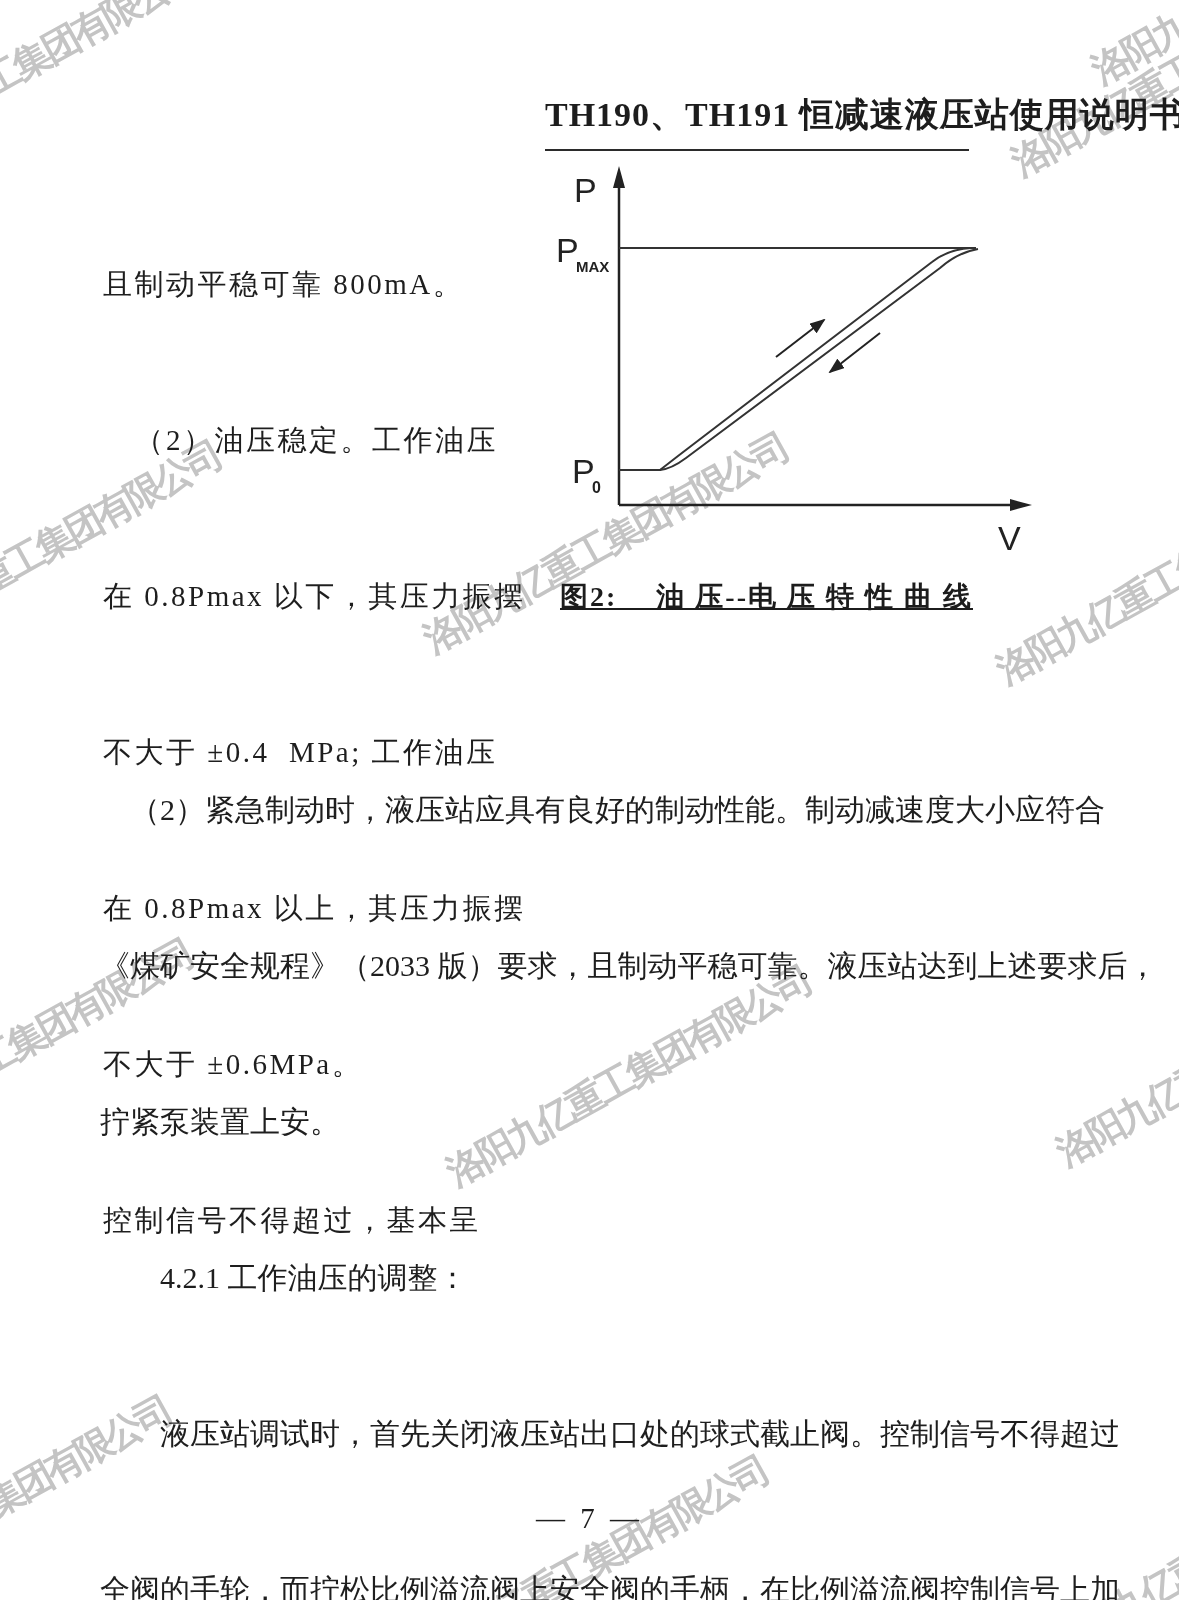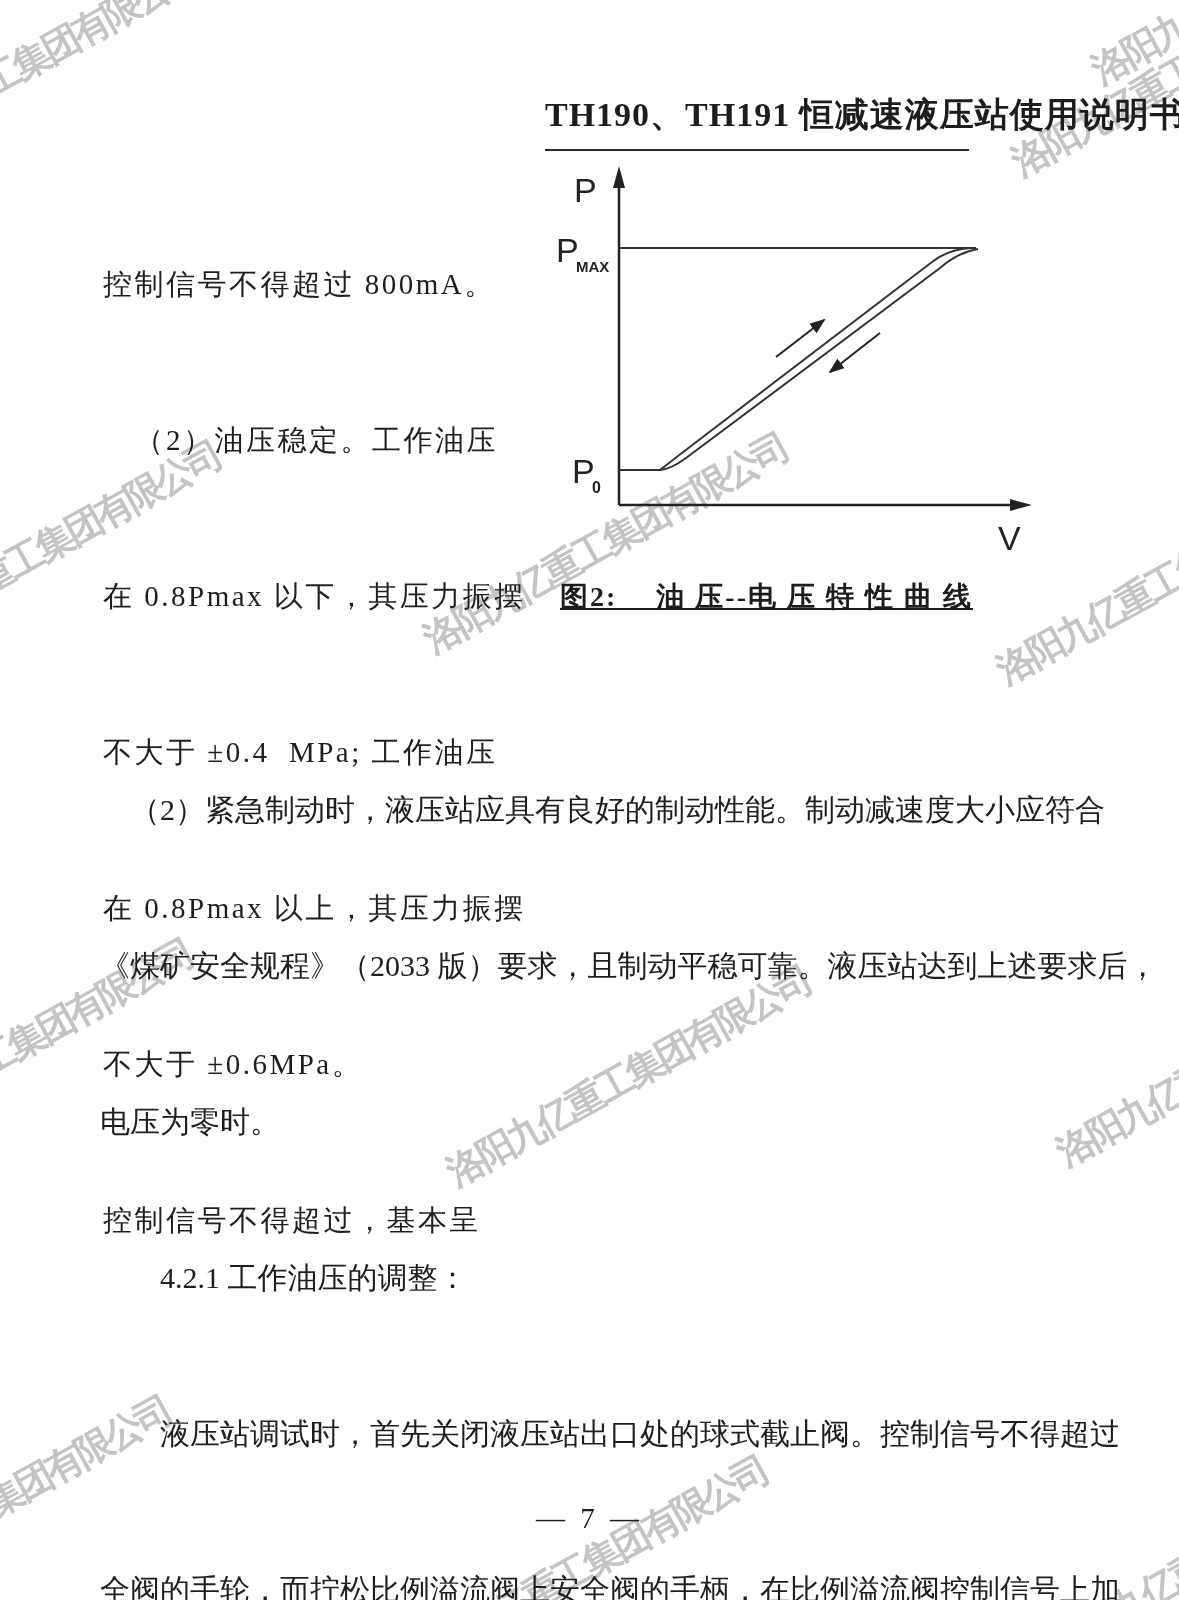--- a/index.html
+++ b/index.html
@@ -79,21 +79,21 @@
     <span class="wm" style="left:-190px;top:1580px">洛阳九亿重工集团有限公司</span>
     <span class="wm" style="left:407px;top:1640px">洛阳九亿重工集团有限公司</span>
     <span class="wm" style="left:1054px;top:1621px">洛阳九亿重工集团有限公司</span>
   </div>
 
   <div class="content">
 
     <div class="header">TH190、TH191 恒减速液压站使用说明书</div>
 
     <div class="left-col">
-      <div class="tline">控制信号不得超过 800mA。</div>
+      <div class="tline">且制动平稳可靠 800mA。</div>
       <div class="tline">　（2）油压稳定。工作油压</div>
       <div class="tline">在 0.8Pmax 以下，其压力振摆</div>
       <div class="tline">不大于 ±0.4  MPa; 工作油压</div>
       <div class="tline">在 0.8Pmax 以上，其压力振摆</div>
       <div class="tline">不大于 ±0.6MPa。</div>
       <div class="tline">控制信号不得超过，基本呈</div>
       
     </div>
 
     <svg class="fig-chart" width="500" height="415" viewBox="0 0 500 415">
@@ -123,21 +123,21 @@
       <text x="24" y="333" font-size="34">P</text>
       <text x="44" y="343" font-size="16" font-weight="bold">0</text>
       <text x="450" y="400" font-size="34">V</text>
     </svg>
 
     <div class="fig-caption">图2:　 油 压--电 压 特 性 曲 线</div>
 
     <div class="main-text">
       <div class="tline">　（2）紧急制动时，液压站应具有良好的制动性能。制动减速度大小应符合</div>
       <div class="tline">《煤矿安全规程》（2033 版）要求，且制动平稳可靠。液压站达到上述要求后，</div>
-      <div class="tline">电压为零时。</div>
+      <div class="tline">拧紧泵装置上安。</div>
       <div class="tline">　　4.2.1 工作油压的调整：</div>
       <div class="tline">　　液压站调试时，首先关闭液压站出口处的球式截止阀。控制信号不得超过</div>
       <div class="tline">全阀的手轮，而拧松比例溢流阀上安全阀的手柄，在比例溢流阀控制信号上加</div>
       
       
       
       
       
       
       

